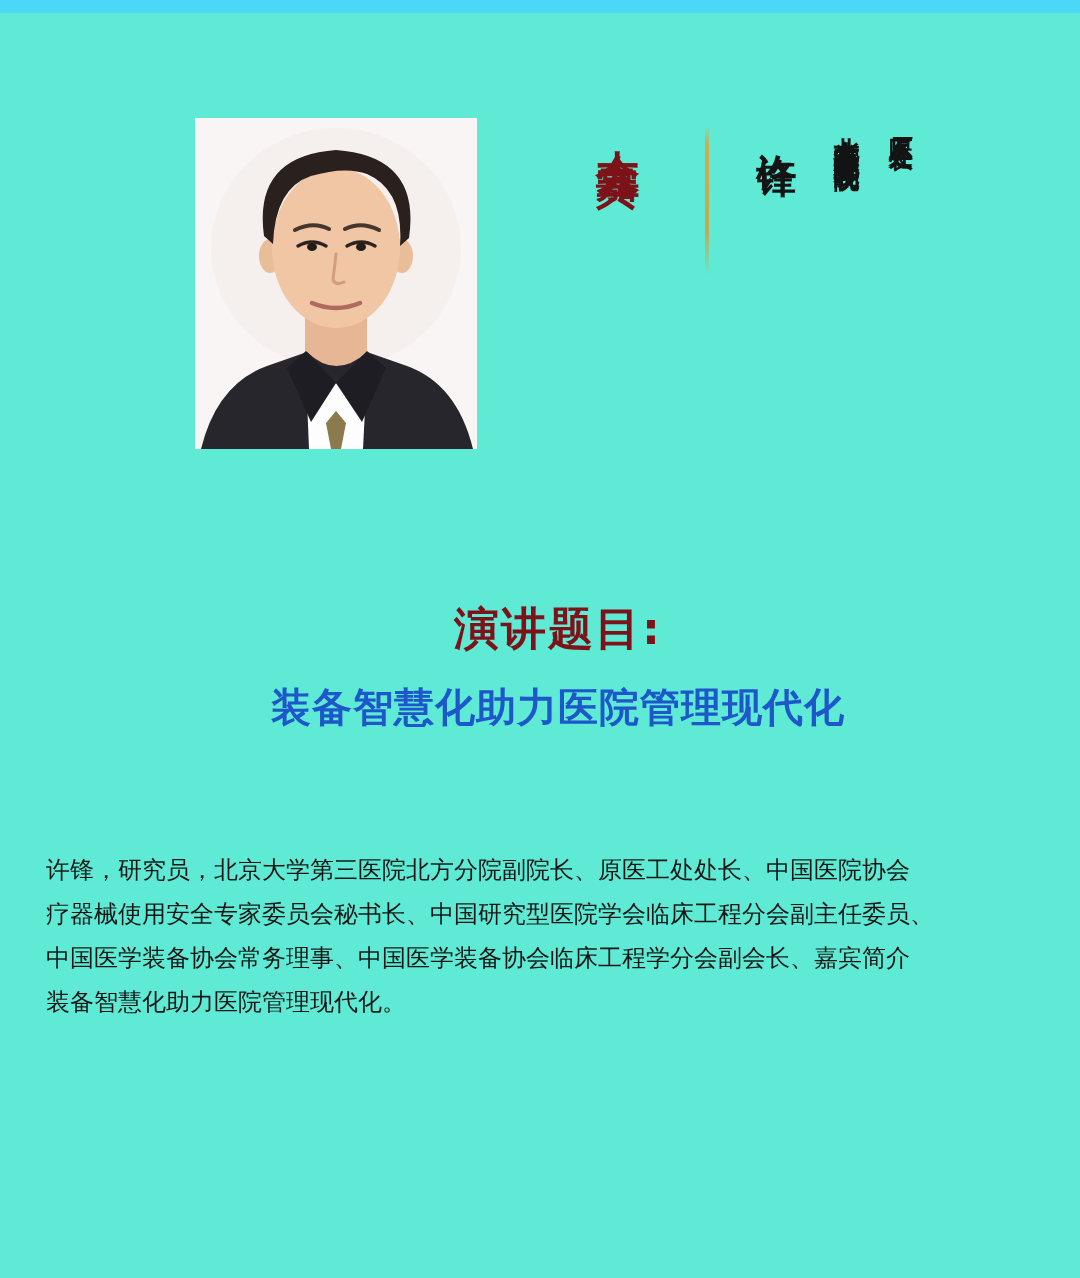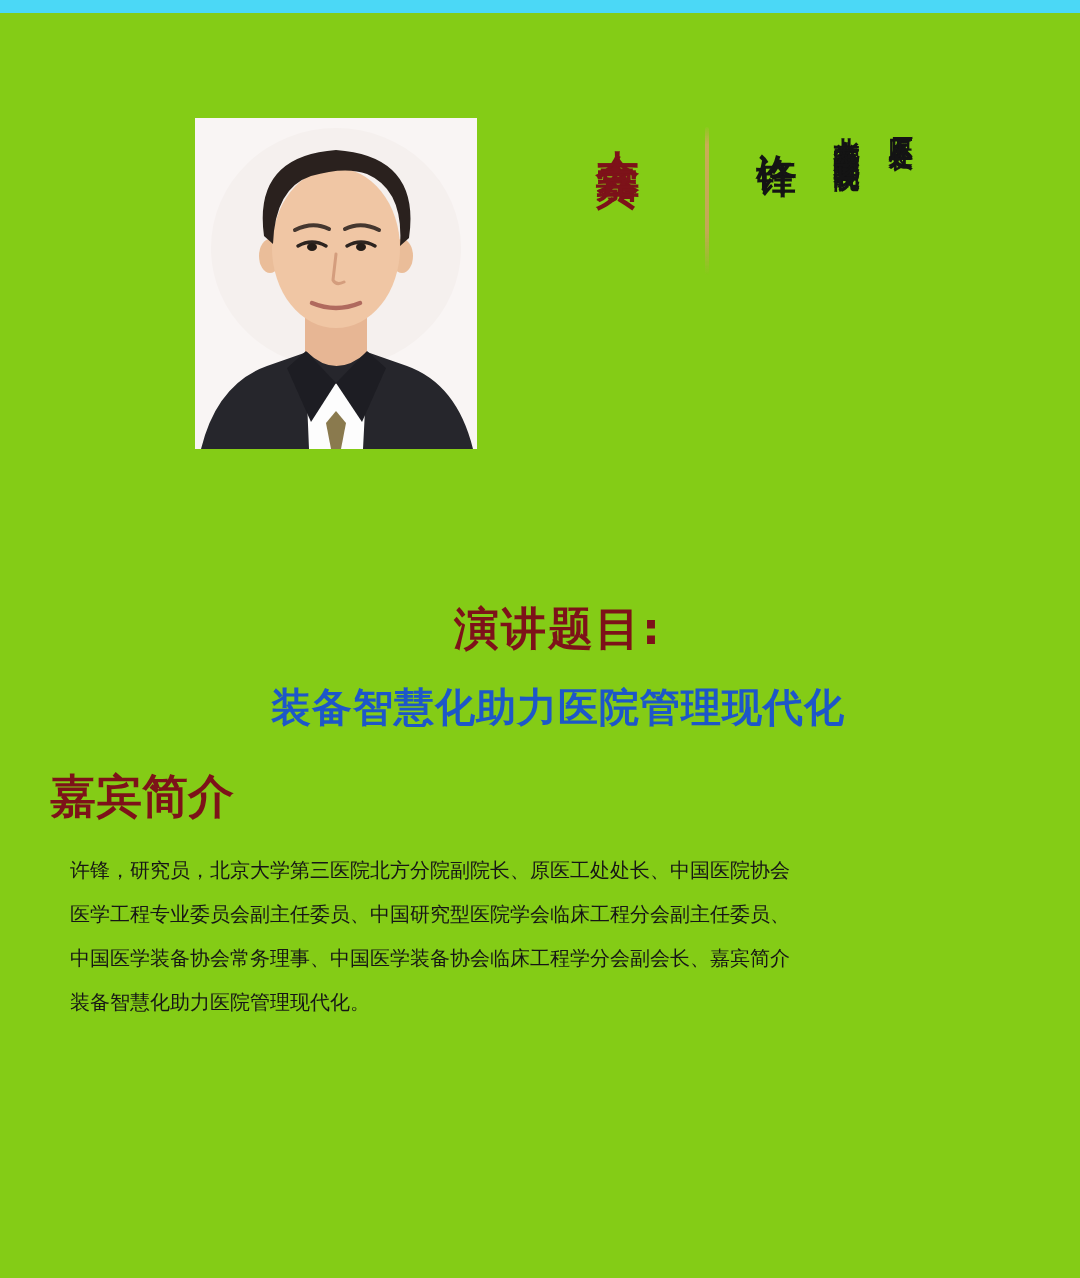--- a/index.html
+++ b/index.html
@@ -6,21 +6,21 @@
     margin: 0;
     padding: 0;
     background: #9fbec4;
     font-family: "DejaVu Sans", "Liberation Sans", sans-serif;
   }
   .canvas {
     position: relative;
     width: 1080px;
     height: 1278px;
     margin: 0 auto;
-    background: #84cc16;
+    background: #5eead4;
     overflow: hidden;
   }
   .top-strip {
     position: absolute;
     left: 0; top: 0;
     width: 100%;
     height: 13px;
     background: #4bd8f6;
   }
   .photo-frame {
@@ -118,25 +118,24 @@
     font-size: 46px;
     font-weight: 700;
     color: #7d1219;
     line-height: 1.1;
   }
   .bio-text {
     position: absolute;
     left: 46px;
     top: 848px;
     width: 1010px;
-    font-size: 20px;
+    font-size: 24px;
     font-weight: 500;
     color: #161616;
     letter-spacing: 0px;
-    margin-left: 24px;
   }
   .bio-text .bio-line {
     height: 44px;
     line-height: 44px;
     white-space: nowrap;
   }
 </style>
 </head>
 <body>
 
@@ -189,22 +188,21 @@
 
   <div class="v-text title-primary">北京大学第三医院北方分院副院长</div>
 
   <div class="v-text title-secondary">原医工处处长</div>
 
   <div class="speech-block">
     <div class="speech-heading">演讲题目:</div>
     <div class="speech-topic">装备智慧化助力医院管理现代化</div>
   </div>
 
-  <div class="bio-heading">嘉宾简介</div>
 
   <div class="bio-text">
     <div class="bio-line">许锋，研究员，北京大学第三医院北方分院副院长、原医工处处长、中国医院协会</div>
-    <div class="bio-line">医学工程专业委员会副主任委员、中国研究型医院学会临床工程分会副主任委员、</div>
+    <div class="bio-line">疗器械使用安全专家委员会秘书长、中国研究型医院学会临床工程分会副主任委员、</div>
     <div class="bio-line">中国医学装备协会常务理事、中国医学装备协会临床工程学分会副会长、嘉宾简介</div>
     <div class="bio-line">装备智慧化助力医院管理现代化。</div>
   </div>
 
 </div>
 
 </body></html>

